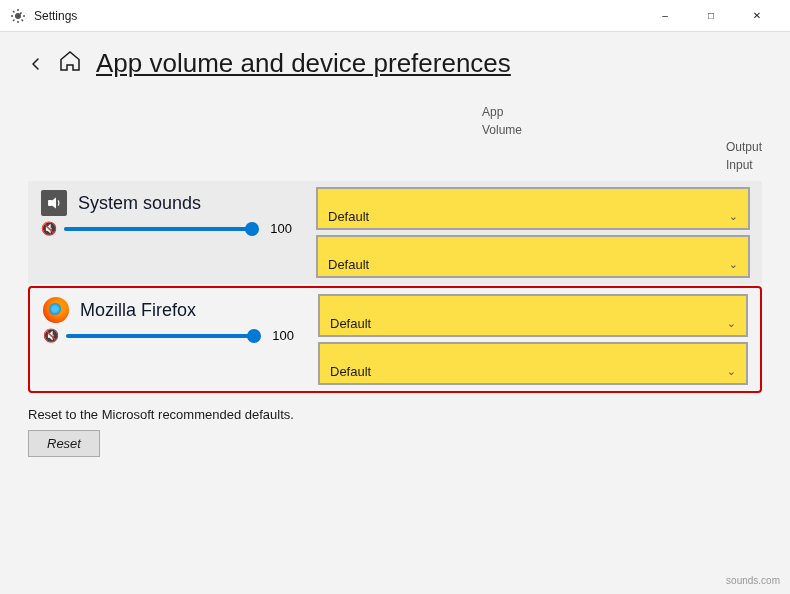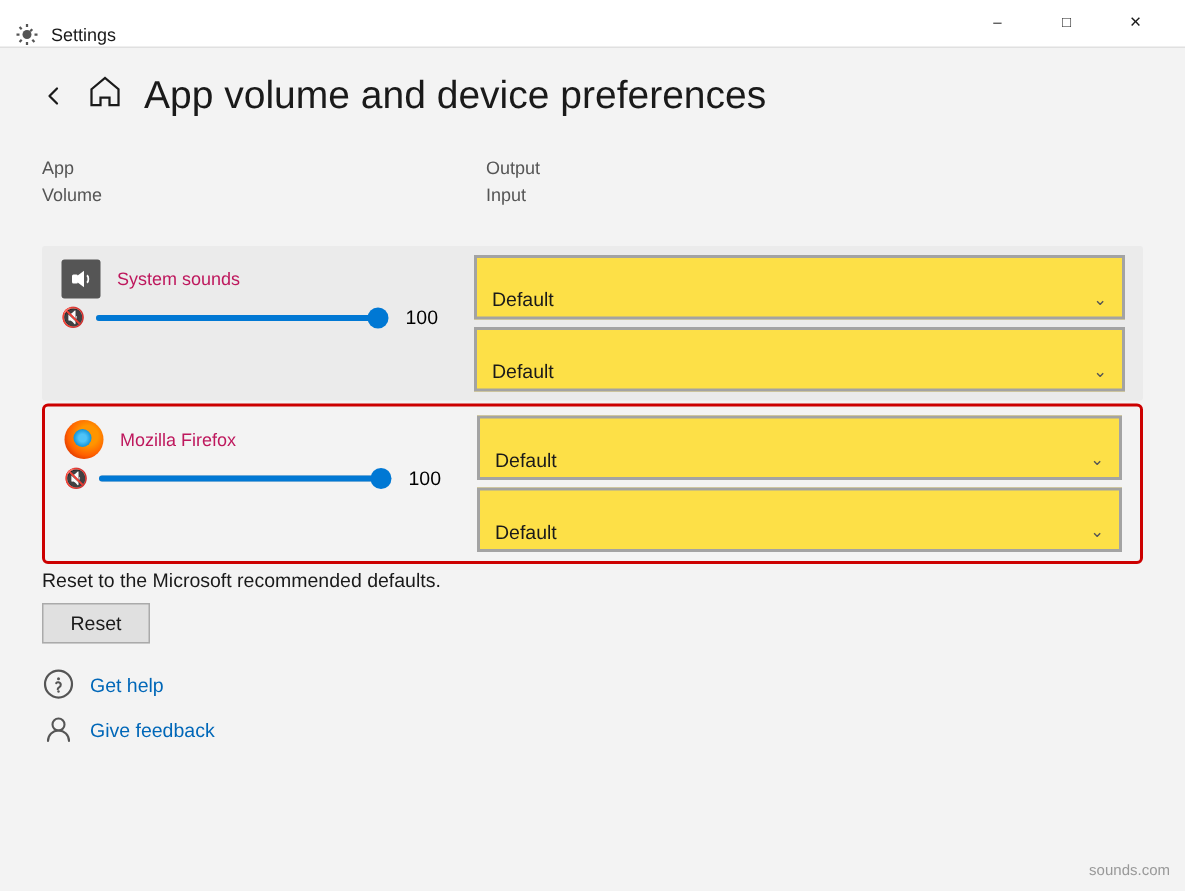--- a/index.html
+++ b/index.html
@@ -12,21 +12,21 @@
       color: #1a1a1a;
       overflow: hidden;
       position: relative;
     }
 
     
     .title-bar {
       height: 32px;
       background: #ffffff;
       display: flex;
-      align-items: flex-end;
+      align-items: center;
       padding: 0 10px;
       border-bottom: 1px solid #e0e0e0;
     }
     .title-bar-left {
       display: flex;
       align-items: center;
       gap: 8px;
       flex: 1;
     }
     .title-bar-icon {
@@ -65,20 +65,21 @@
       overflow-y: auto;
       background: #f3f3f3;
     }
 
     
     .page-header {
       display: flex;
       align-items: center;
       gap: 14px;
       margin-bottom: 24px;
+      text-decoration: underline;
     }
     .back-btn {
       cursor: pointer;
       color: #1a1a1a;
       font-size: 16px;
       background: none;
       border: none;
       display: flex;
       align-items: center;
     }
@@ -88,22 +89,24 @@
     }
     .page-title {
       font-size: 26px;
       font-weight: 300;
       color: #1a1a1a;
     }
 
     
     .table-header {
       display: flex;
-      margin-bottom: 22px;
+      align-items: flex-end;
+      margin-bottom: 4px;
       padding: 0 0 4px 0;
+      flex-direction: column;
     }
     .col-app {
       width: 280px;
       flex-shrink: 0;
     }
     .col-output-input {
       flex: 1;
       padding-left: 16px;
     }
     .col-label {
@@ -171,22 +174,22 @@
       content: '';
       position: absolute;
       width: 12px;
       height: 12px;
       background: radial-gradient(circle, #4fc3f7 30%, #0288d1 80%);
       border-radius: 50%;
       top: 6px;
       left: 6px;
     }
     .app-label {
-      font-size: 12px;
-      color: #be185d;
+      font-size: 18px;
+      color: #0f172a;
     }
     .volume-row {
       display: flex;
       align-items: center;
       gap: 6px;
       padding-left: 0;
       margin-top: 2px;
     }
     .mute-icon {
       font-size: 13px;
@@ -249,35 +252,36 @@
       min-width: 140px;
     }
     .dropdown-chevron {
       font-size: 11px;
       color: #555;
       margin-left: 8px;
     }
 
     
     .reset-section {
-      margin-top: 3px;
+      margin-top: 14px;
       margin-bottom: 16px;
     }
     .reset-text {
       font-size: 13px;
       color: #1a1a1a;
       margin-bottom: 8px;
     }
     .reset-btn {
       background: #e0e0e0;
       border: 1px solid #aaa;
       padding: 5px 18px;
       font-size: 13px;
       cursor: pointer;
       color: #1a1a1a;
+      font-style: italic;
     }
 
     
     .footer-links {
       margin-top: 16px;
       display: flex;
       flex-direction: column;
       gap: 8px;
     }
     .footer-link-row {
@@ -416,38 +420,16 @@
         <span class="dropdown-chevron">⌄</span>
       </div>
     </div>
   </div>
 
   <div class="reset-section">
     <p class="reset-text">Reset to the Microsoft recommended defaults.</p>
     <button class="reset-btn">Reset</button>
   </div>
 
-  <div class="footer-links">
-    <div class="footer-link-row">
-      <div class="footer-link-icon">
-        <svg width="20" height="20" viewBox="0 0 20 20" fill="none">
-          <circle cx="10" cy="10" r="9" stroke="#555" stroke-width="1.5"></circle>
-          <circle cx="10" cy="6.5" r="1" fill="#555"></circle>
-          <path d="M8.5 9.5c0-1 3-1 3 1s-2 1.5-2 3" stroke="#555" stroke-width="1.4" stroke-linecap="round"></path>
-          <circle cx="10" cy="15" r="0.8" fill="#555"></circle>
-        </svg>
-      </div>
-      <a class="footer-link-text">Get help</a>
-    </div>
-    <div class="footer-link-row">
-      <div class="footer-link-icon">
-        <svg width="20" height="20" viewBox="0 0 20 20" fill="none">
-          <circle cx="10" cy="7" r="4" stroke="#555" stroke-width="1.4"></circle>
-          <path d="M3 18c0-3.866 3.134-7 7-7s7 3.134 7 7" stroke="#555" stroke-width="1.4" stroke-linecap="round"></path>
-        </svg>
-      </div>
-      <a class="footer-link-text">Give feedback</a>
-    </div>
-  </div>
 
 </div>
 
 <div class="watermark">sounds.com</div>
 
 </body></html>

